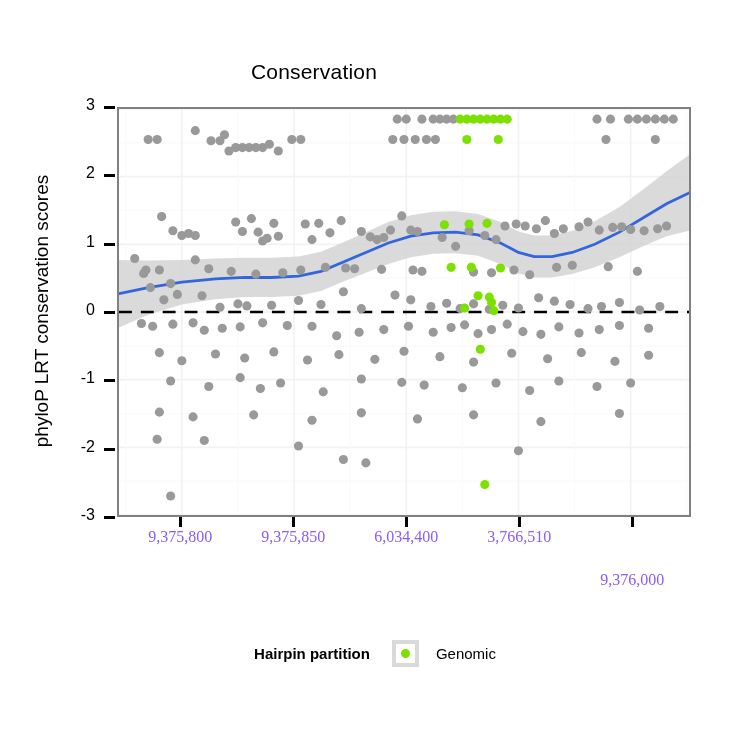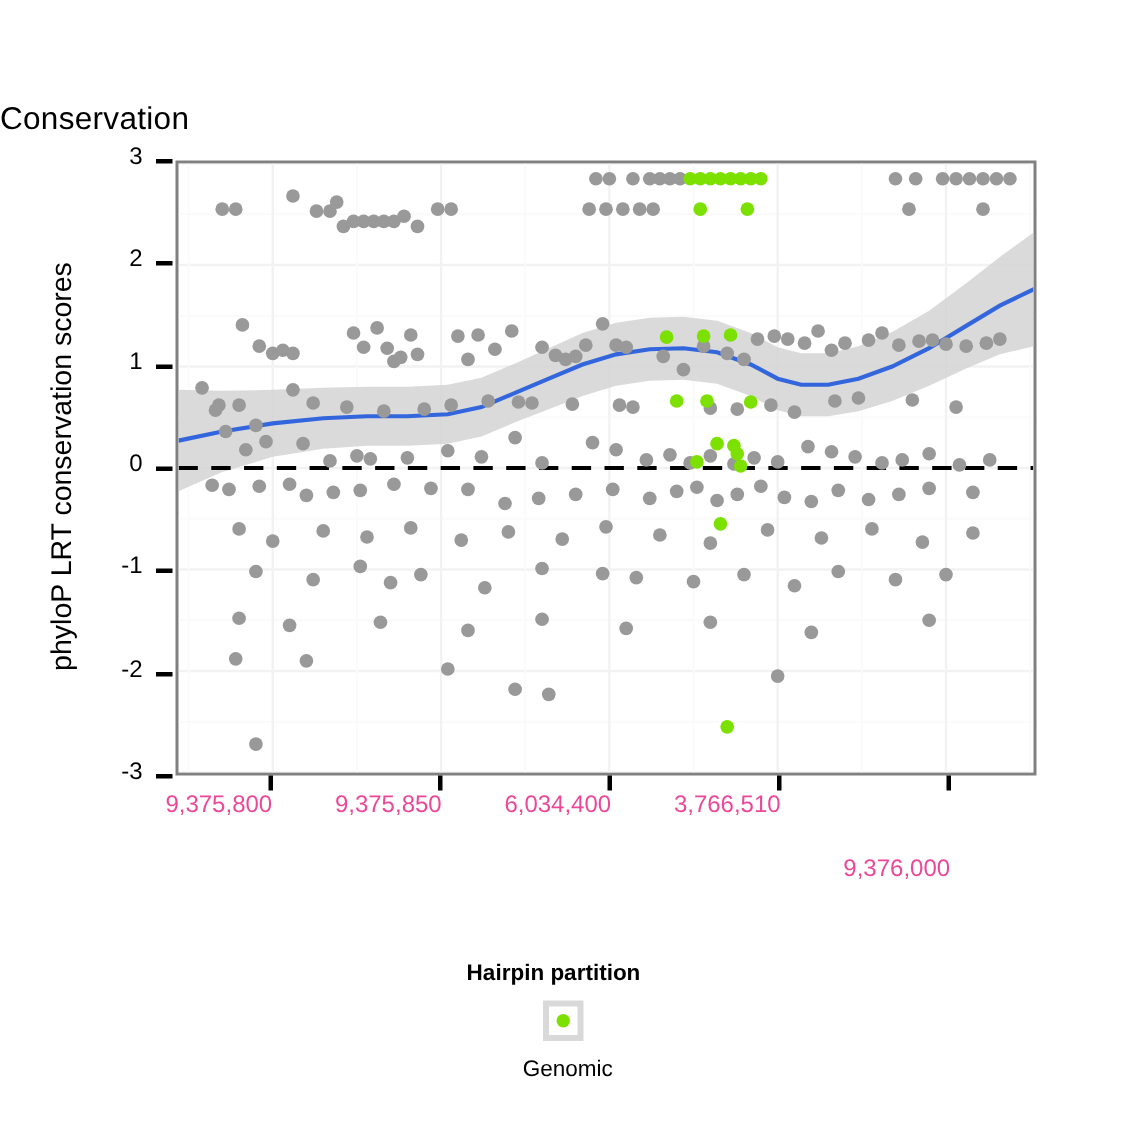--- a/index.html
+++ b/index.html
@@ -5,22 +5,22 @@
   html,body{margin:0;padding:0;}
   body{
     width:750px;height:750px;
     background:#ffffff;
     font-family:"Liberation Sans",sans-serif;
     overflow:hidden;
     position:relative;
   }
   #figure{position:absolute;left:0;top:0;width:750px;height:750px;}
   .title{
-    position:absolute;left:0;top:68px;width:628px;
-    text-align:left;font-size:21px;color:#000;
+    position:absolute;left:0;top:60px;width:628px;
+    text-align:center;font-size:21px;color:#000;
     letter-spacing:0.2px;
   }
   .ylab{
     position:absolute;
     left:-168px;top:300px;
     width:420px;text-align:center;
     font-size:19px;color:#000;
     transform:rotate(-90deg);
     transform-origin:center center;
   }
@@ -34,27 +34,27 @@
     border:2px solid #808080;
     box-sizing:border-box;
     overflow:hidden;
   }
   .ytick-lbl{
     position:absolute;right:0;width:40px;text-align:right;
     font-size:16px;color:#000;
   }
   .ytick-mark{position:absolute;width:11px;height:3px;background:#000;}
   .xtick-lbl{
-    position:absolute;top:528px;width:140px;text-align:left;
-    font-size:16px;color:#ec4899;
+    position:absolute;top:528px;width:140px;text-align:center;
+    font-size:16px;color:#8b5cf6;font-family:Liberation Serif, serif;
   }
   .xtick-mark{position:absolute;top:517px;width:3px;height:10px;background:#000;}
   .legend{
     position:absolute;left:0;top:640px;width:750px;
-    display:flex;align-items:center;justify-content:center;gap:10px;flex-direction:column;
+    display:flex;align-items:center;justify-content:center;gap:10px;
   }
   .legend-title{font-size:15px;font-weight:bold;color:#000;margin-right:12px;}
   .legend-key{
     width:27px;height:27px;background:#ffffff;
     border:4px solid #d9d9d9;box-sizing:border-box;
     display:flex;align-items:center;justify-content:center;
   }
   .legend-dot{width:9px;height:9px;border-radius:50%;}
   .legend-lbl{font-size:15px;color:#000;margin-left:7px;}
   svg.layer{position:absolute;left:0;top:0;width:100%;height:100%;}

